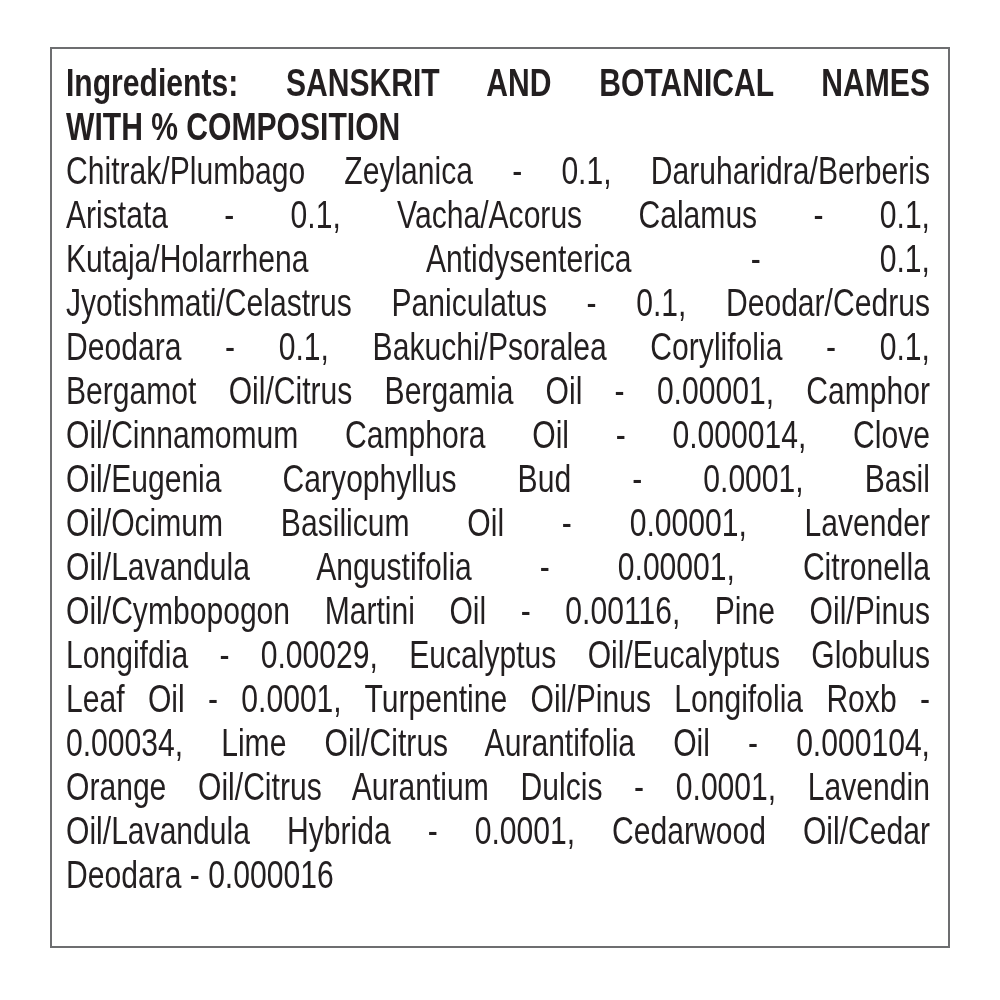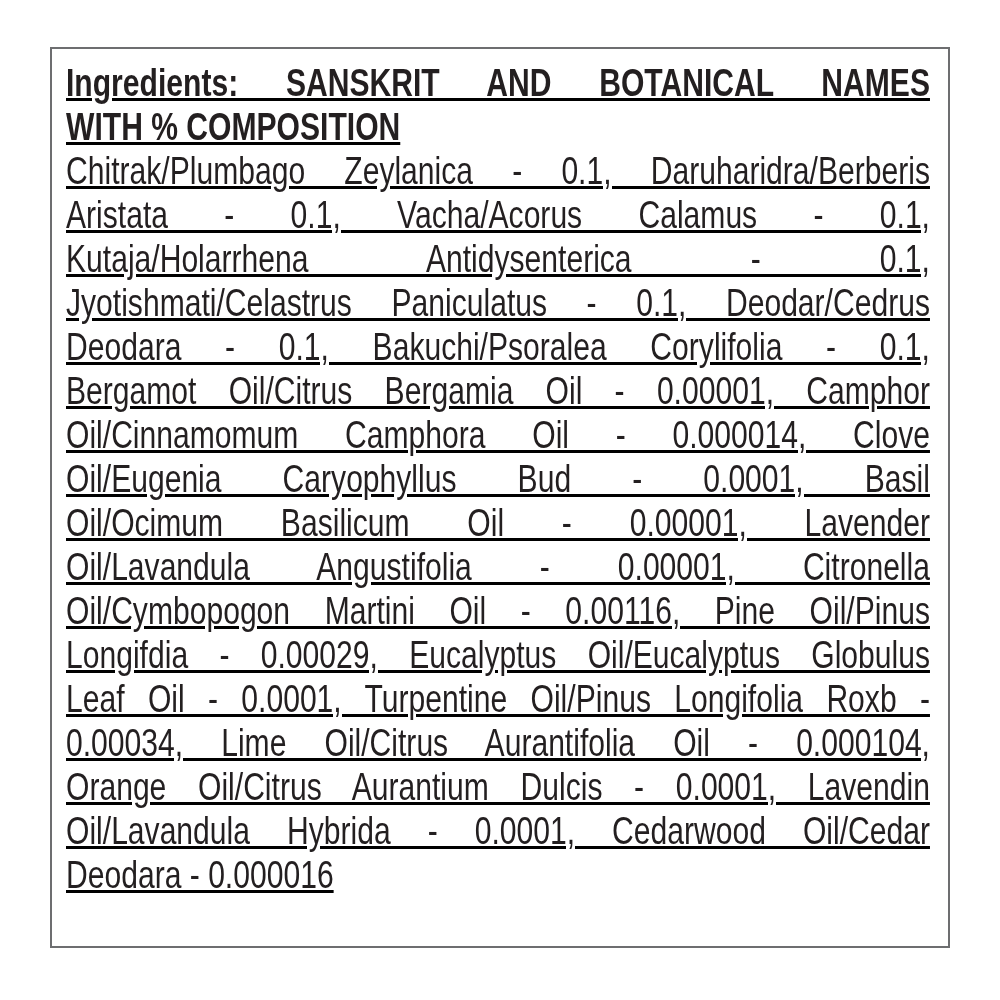--- a/index.html
+++ b/index.html
@@ -14,21 +14,20 @@
     position: absolute;
     left: 50px;
     top: 47px;
     width: 900px;
     height: 901px;
     box-sizing: border-box;
     border: 2px solid #6d6e70;
     background: #ffffff;
     padding: 12px 18px 0 14px;
     overflow: hidden;
-    text-decoration: underline;
   }
   
   .scale-wrap {
     width: 1120px;
     transform: scaleX(0.7714);
     transform-origin: top left;
     color: #231f20;
     font-size: 39px;
     line-height: 44px;
   }

